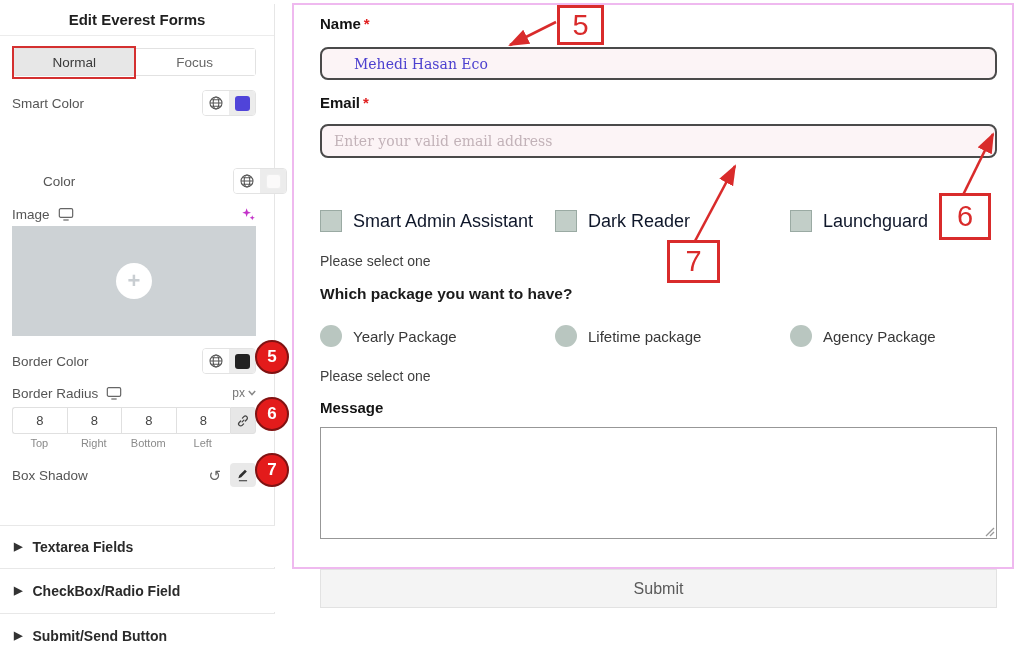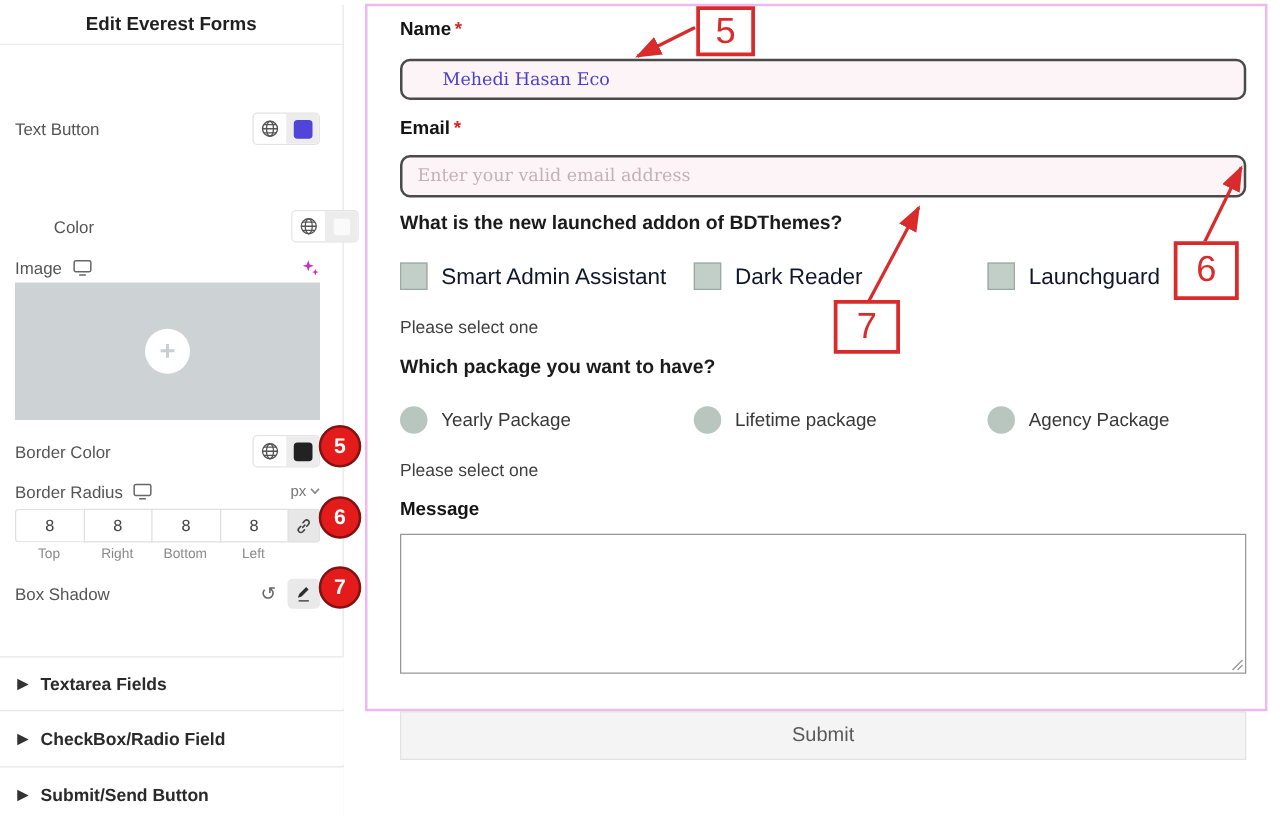--- a/index.html
+++ b/index.html
@@ -70,23 +70,28 @@
   .arrows { position:absolute; left:0; top:0; width:1024px; height:653px; pointer-events:none; z-index:24; }
 </style>
 </head>
 <body>
 
 <div class="page">
 
   <aside class="panel">
     <div class="panel-title">Edit Everest Forms</div>
 
+    <div class="tabs">
+      <div class="tab active">Normal</div>
+      <div class="tab">Focus</div>
+      <div class="tab-annotation"></div>
+    </div>
 
     <div class="row" style="top:86px;height:26px;">
-      <span class="row-label">Text Button</span>
+      <span class="row-label">Smart Color</span>
       <span class="seg-group">
         <span class="seg">
           <svg width="16" height="16" viewBox="0 0 24 24" fill="none" stroke="#555" stroke-width="1.6">
             <circle cx="12" cy="12" r="9"></circle>
               <ellipse cx="12" cy="12" rx="4.2" ry="9"></ellipse>
             <line x1="3" y1="12" x2="21" y2="12"></line>
               <line x1="4.6" y1="7" x2="19.4" y2="7"></line>
               <line x1="4.6" y1="17" x2="19.4" y2="17"></line>
           </svg>
         </span>
@@ -220,21 +225,20 @@
     <div class="f-label" style="left:26px;top:10px;">
       <span>Name</span><span class="req">*</span>
     </div>
     <input class="f-input" style="left: 26px; top: 42px; padding-left: 32px;" value="Mehedi Hasan Eco">
 
     <div class="f-label" style="left:26px;top:89px;">
       <span>Email</span><span class="req">*</span>
     </div>
     <input class="f-input" style="left: 26px; top: 119px; height: 34px;" placeholder="Enter your valid email address">
 
-    <div class="question" style="left:26px;top:165px;">What is the new launched addon of BDThemes?</div>
 
     <div class="opt" style="left:26px;top:205px;">
       <span class="cb"></span>
       <span class="cb-label">Smart Admin Assistant</span>
     </div>
     <div class="opt" style="left:261px;top:205px;">
       <span class="cb"></span>
       <span class="cb-label">Dark Reader</span>
     </div>
     <div class="opt" style="left:496px;top:205px;">

